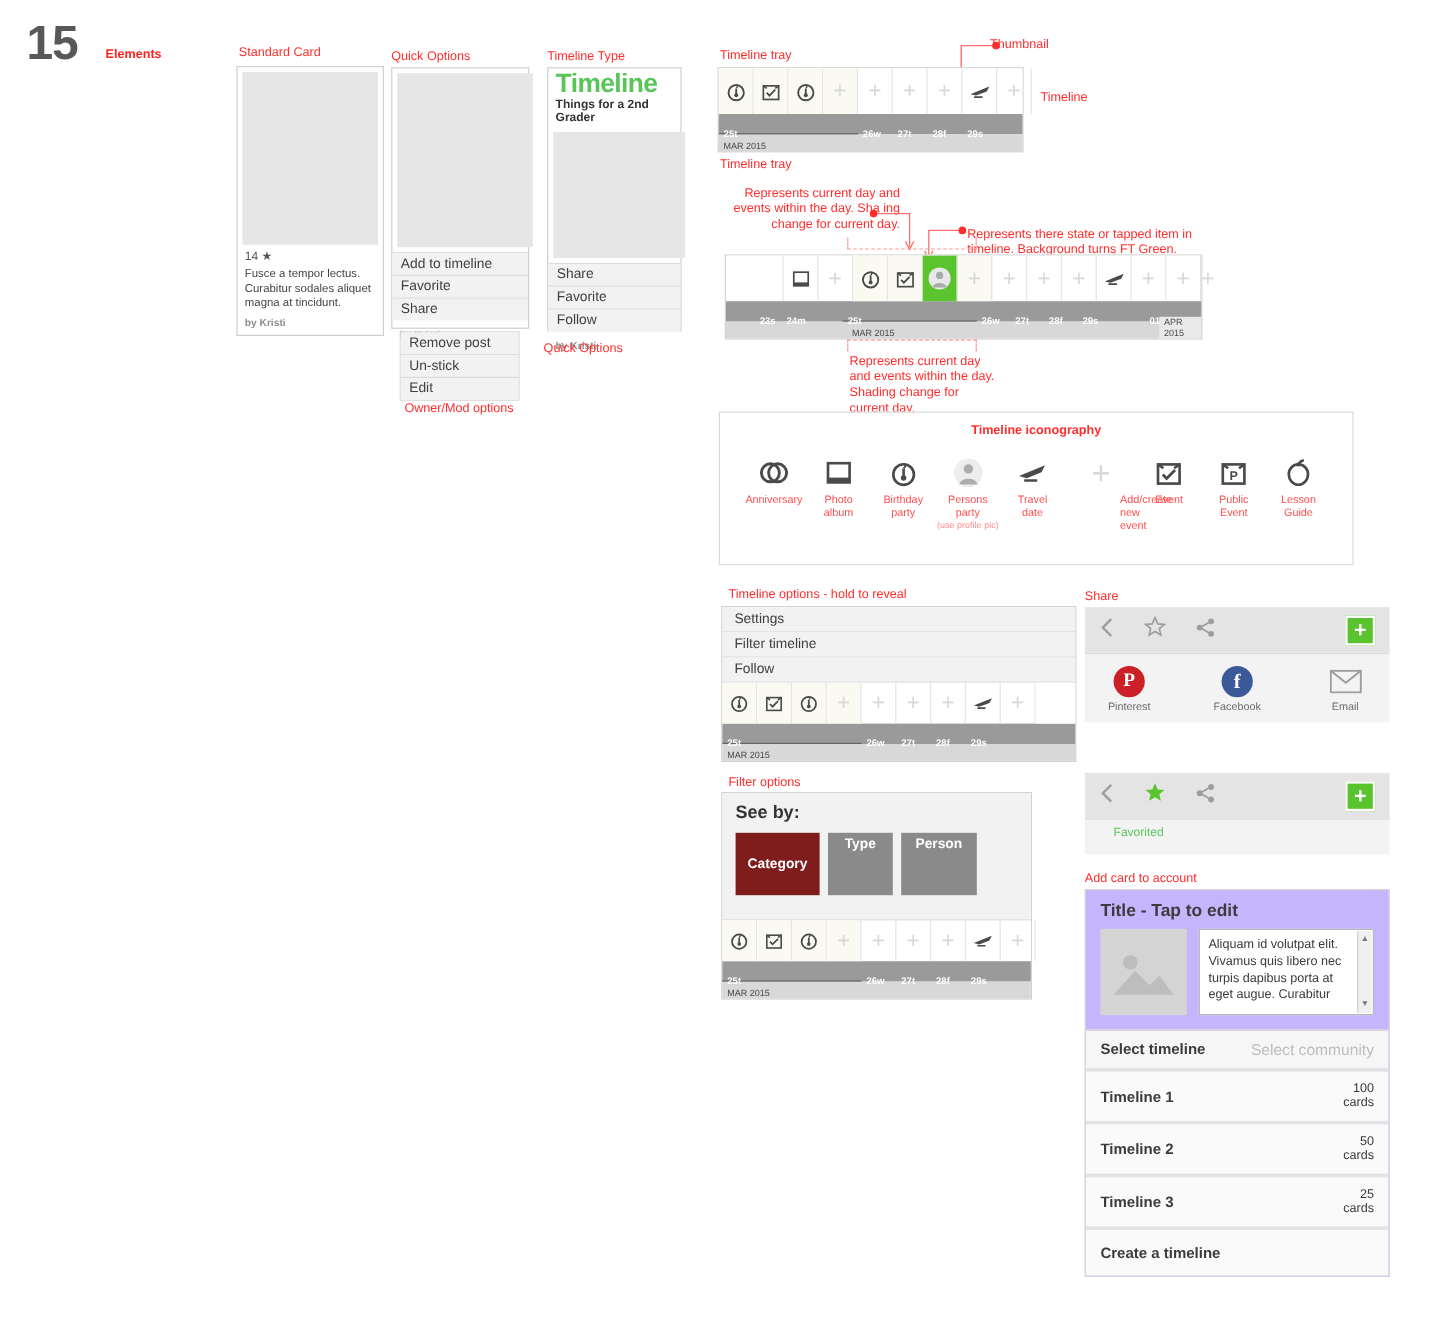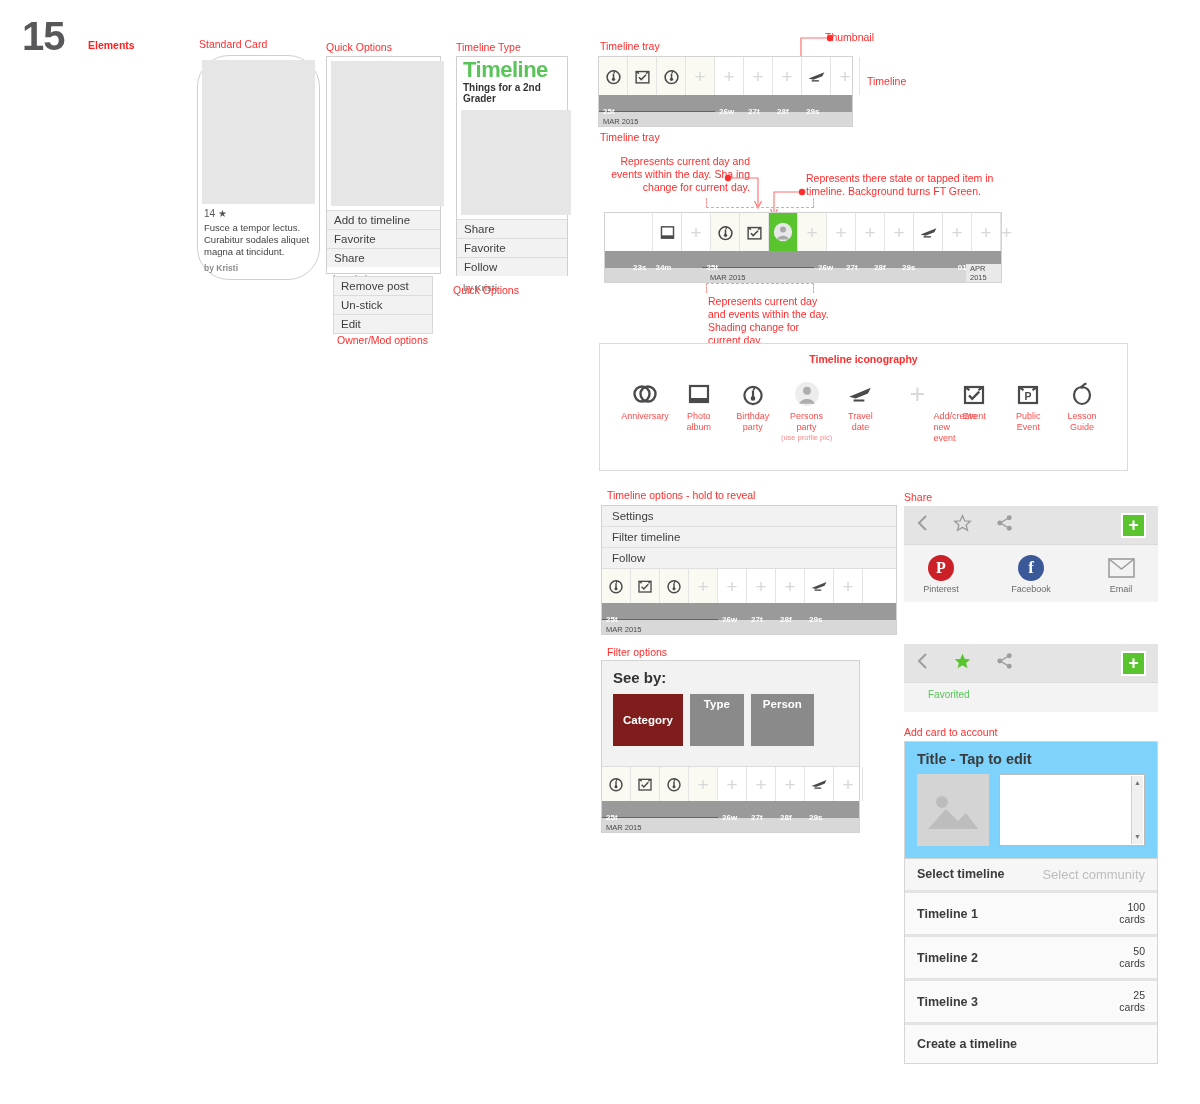--- a/index.html
+++ b/index.html
@@ -59,41 +59,41 @@
   
   .shbar{background:#e4e4e4;height:38px;display:flex;align-items:center;padding:0 12px;box-sizing:border-box;}
   .shicon{margin-right:24px;}
   .plusbtn{margin-left:auto;width:25px;height:25px;background:#5ac42e;border:2px solid #fff;box-sizing:border-box;display:flex;align-items:center;justify-content:center;color:#fff;font-size:18px;line-height:18px;font-weight:bold;}
   .shbody{background:#f3f3f3;display:flex;justify-content:center;gap:30px;padding:10px 0 8px 0;border-top:1px solid #dadada;}
   .shitem{text-align:center;width:60px;}
   .shlbl{font-size:9px;color:#6b6b6b;margin-top:3px;}
   .circ{width:26px;height:26px;border-radius:50%;display:inline-flex;align-items:center;justify-content:center;color:#fff;font-weight:bold;}
 
   
-  .addcard{border:1px solid #d5d5d5;background:#7dd3fc;box-sizing:border-box;}
+  .addcard{border:1px solid #d5d5d5;background:#c4b5fd;box-sizing:border-box;}
   .addtitle{font-size:14.5px;font-weight:bold;color:#3b3b3b;padding:9px 12px 7px 12px;}
   .addbodyrow{display:flex;padding:0 12px 12px 12px;gap:10px;}
   .thumbbox{width:72px;height:72px;background:#d4d4d4;flex:0 0 auto;display:flex;align-items:center;justify-content:center;}
   .txtarea{flex:1;background:#fff;border:1px solid #b9b9b9;font-size:10.5px;line-height:14px;color:#3a3a3a;padding:5px 14px 5px 7px;box-sizing:border-box;position:relative;}
   .sb{position:absolute;right:1px;top:1px;bottom:1px;width:11px;background:#f0f0f0;border-left:1px solid #cfcfcf;display:flex;flex-direction:column;justify-content:space-between;align-items:center;font-size:7px;color:#777;}
   .selrow{display:flex;justify-content:space-between;border-top:1px solid #d2d2d2;border-bottom:3px solid #e3e3e3;padding:8px 12px;background:#f6f6f6;}
   .selL{font-size:12.5px;font-weight:bold;color:#3b3b3b;}
   .selR{font-size:13px;color:#bdbdbd;}
   .tlrow{display:flex;justify-content:space-between;align-items:center;padding:9px 12px;border-bottom:3px solid #e3e3e3;background:#fafafa;}
   .tlname{font-size:12.5px;font-weight:bold;color:#3b3b3b;}
   .tlcards{font-size:10.5px;line-height:11.5px;color:#3b3b3b;text-align:right;}
 </style>
 </head>
 <body>
 
 <div class="abs pagenum" style="left:22px;top:14px;">15</div>
 <div class="abs pagelbl" style="left:88px;top:39px;">Elements</div>
 
 <div class="abs ann" style="left:199px;top:38px;">Standard Card</div>
-<div class="abs card" style="left:197px;top:55px;width:123px;height:225px;border-radius:32px;">
+<div class="abs card" style="left:197px;top:55px;width:123px;height:225px;">
   <div class="card-img" style="height:144px;margin:4px 4px 0 4px;width:auto;"></div>
   <div class="card-meta">
     <div class="card-stars">14 ★</div>
     <div class="card-body">Fusce a tempor lectus. Curabitur sodales aliquet magna at tincidunt.</div>
     <div class="card-by">by Kristi</div>
   </div>
 </div>
 
 <div class="abs ann" style="left:326px;top:41px;">Quick Options</div>
 <div class="abs card" style="left:326px;top:56px;width:115px;height:218px;">
@@ -202,21 +202,21 @@
 <div class="abs ann" style="left:867px;top:75px;">Timeline</div>
 <div class="abs ann" style="left:600px;top:131px;">Timeline tray</div>
 
 <div class="abs ann wrap" style="left:600px;top:155px;width:150px;text-align:right;">Represents current day and events within the day. Sha ing change for current day.</div>
 <svg class="abs" style="left:724px;top:168px;" width="58" height="48">
   <circle cx="4" cy="10" r="3.2" fill="#ff2d2d"></circle>
   <path d="M7,10 L34,10 L34,38" stroke="#ff6f6f" stroke-width="1.1" fill="none"></path>
   <path d="M30.5,33 L34,40 L37.5,33" stroke="#ff6f6f" stroke-width="1.1" fill="none"></path>
 </svg>
 
-<div class="abs ann wrap" style="left:806px;top:172px;width:205px;">Represents there state or tapped item in timeline. Background turns FT Green.</div>
+<div class="abs ann wrap" style="left:806px;top:189px;width:205px;">Represents there state or tapped item in timeline. Background turns FT Green.</div>
 <svg class="abs" style="left:742px;top:188px;" width="66" height="36">
   <circle cx="60" cy="4" r="3.2" fill="#ff2d2d"></circle>
   <path d="M57,4 L32,4 L32,26" stroke="#ff6f6f" stroke-width="1.1" fill="none"></path>
   <path d="M28.5,21 L32,28 L35.5,21" stroke="#ff6f6f" stroke-width="1.1" fill="none"></path>
 </svg>
 
 <div class="abs" style="left:706px;top:198px;width:106px;height:9px;border-left:1px dashed #ff9a9a;border-right:1px dashed #ff9a9a;border-bottom:1px dashed #ff9a9a;"></div>
 
 <div class="abs tray" style="left:604px;top:212px;width:398px;">
   <div class="tray-icons">
@@ -599,20 +599,21 @@
 <div class="abs addcard" style="left:904px;top:741px;width:254px;">
   <div class="addtitle">Title - Tap to edit</div>
   <div class="addbodyrow">
     <div class="thumbbox">
       <svg width="54" height="46" viewBox="0 0 54 46">
         <circle cx="16" cy="15" r="6" fill="#bdbdbd"></circle>
         <path d="M2 42 L20 22 L32 34 L40 26 L52 42 z" fill="#bdbdbd"></path>
       </svg>
     </div>
     <div class="txtarea">
+      <span>Aliquam id volutpat elit. Vivamus quis libero nec turpis dapibus porta at eget augue. Curabitur</span>
       <span class="sb">
           <span>▲</span>
           <span>▼</span>
         </span>
     </div>
   </div>
   <div class="selrow">
     <span class="selL">Select timeline</span>
     <span class="selR">Select community</span>
   </div>

